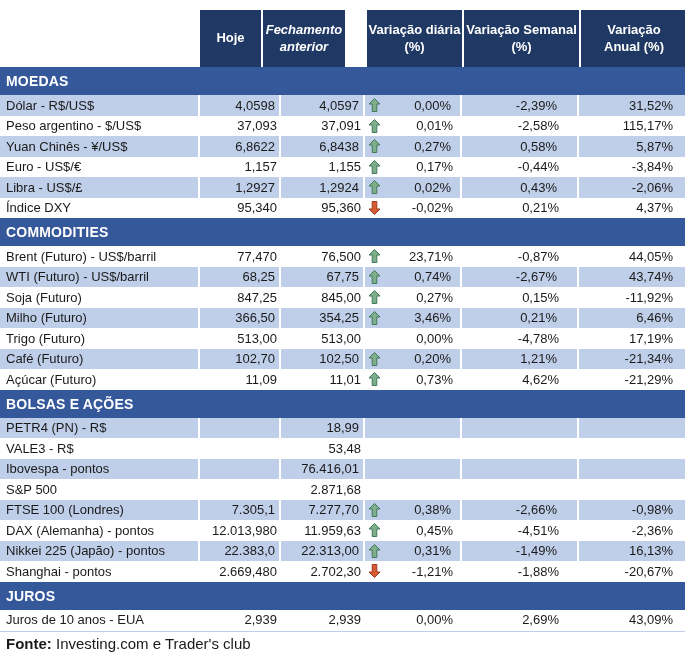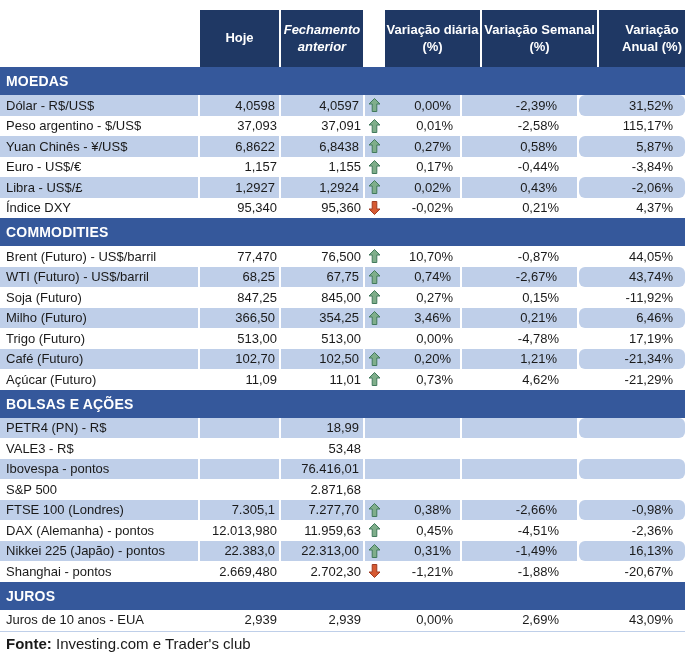--- a/index.html
+++ b/index.html
@@ -8,39 +8,39 @@
   }
   html,body{margin:0;padding:0;background:#fff;}
   body{font-family:"Liberation Sans", sans-serif;}
   .sheet{position:relative;width:685px;height:665px;background:#ffffff;overflow:hidden;}
 
   
   .header-row{position:absolute;left:200px;top:10px;display:flex;height:57px;}
   .hcell{background:var(--header-bg);color:var(--header-text);font-weight:bold;font-size:13px;
          display:flex;align-items:center;justify-content:center;text-align:center;
          box-sizing:border-box;line-height:1.3;white-space:pre-line;border-right:2px solid #fff;}
-  .hcell:nth-child(1){width:81px;}
+  .hcell:nth-child(1){width:63px;}
   .hcell:nth-child(2){width:84px;font-style:italic;}
   .hcell:nth-child(3){width:97px;margin-left:20px;}
   .hcell:nth-child(4){width:117px;}
   .hcell:nth-child(5){width:106px;border-right:none;}
 
   .tbody{position:absolute;left:0;top:67px;width:685px;}
   .section-bar{height:28px;background:var(--section-bg);color:#fff;font-weight:bold;font-size:14px;
                display:flex;align-items:center;padding-left:6px;box-sizing:border-box;letter-spacing:.2px;}
   .row{display:grid;grid-template-columns:200px 81px 84px 97px 117px 106px;height:20.5px;
        font-size:13px;color:var(--text);box-sizing:border-box;}
   .row > div{height:100%;display:flex;align-items:center;box-sizing:border-box;overflow:hidden;}
   .row.shaded > div{background:var(--band-bg);border-right:2px solid #fff;}
   .row.shaded > div:last-child{border-right:none;}
   .c-label{padding-left:6px;white-space:nowrap;}
   .c-num{justify-content:flex-end;padding-right:4px;white-space:nowrap;}
   .c-diaria{position:relative;padding-right:9px;}
   .c-semanal{padding-right:20px;}
-  .c-anual{padding-right:12px;border-radius:6px;}
+  .c-anual{padding-right:12px;}
   .arrow{position:absolute;left:3px;top:50%;transform:translateY(-50%);display:flex;}
 
   .bottom-line{position:absolute;left:0;top:631px;width:685px;height:1px;background:var(--band-bg);}
   .fonte{position:absolute;left:6px;top:635px;font-size:15px;color:var(--text);}
   .fonte .b{font-weight:bold;}
 </style>
 </head>
 <body>
 
 <div class="sheet">
@@ -217,21 +217,21 @@
         </div>
         <div class="c-num">
           <span>76,500</span>
         </div>
         <div class="c-num c-diaria">
           <span class="arrow">
             <svg width="13" height="15" viewBox="0 0 13 15">
               <path d="M6.5 1 L12 6.5 H8.8 V14 H4.2 V6.5 H1 Z" fill="#7fae8b" stroke="#41795c" stroke-width="1" stroke-linejoin="round"></path>
             </svg>
           </span>
-          <span>10,70%</span>
+          <span>23,71%</span>
         </div>
         <div class="c-num c-semanal">
           <span>-0,87%</span>
         </div>
         <div class="c-num c-anual">
           <span>44,05%</span>
         </div>
       </div>
       <div class="row shaded">
         <div class="c-label">

